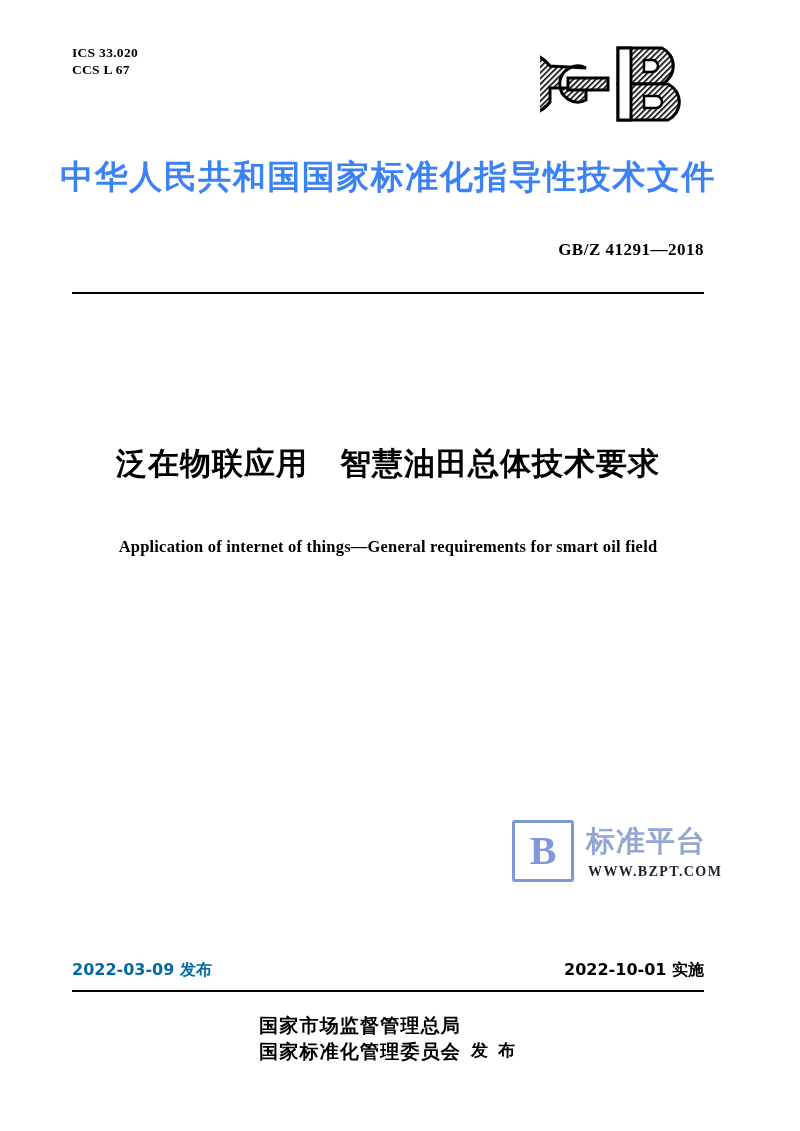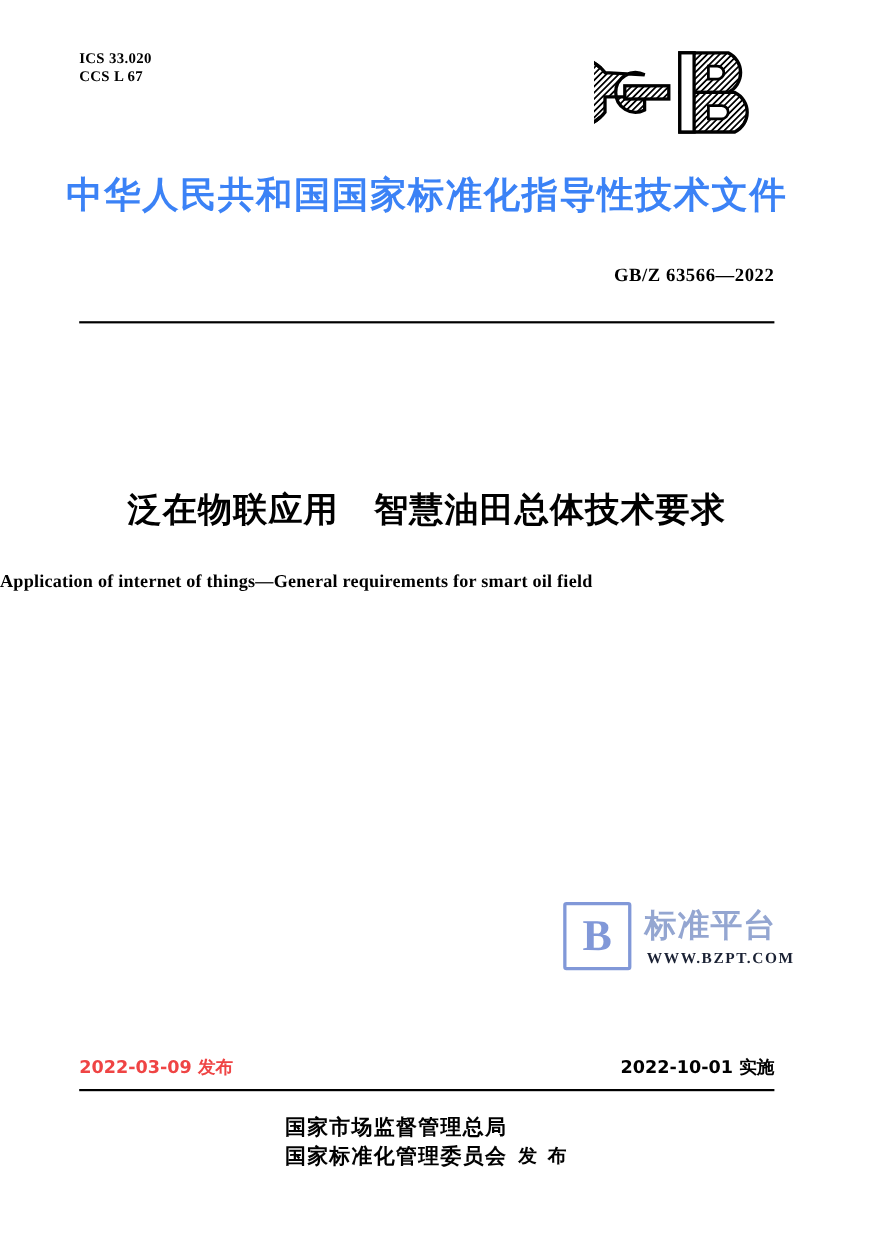--- a/index.html
+++ b/index.html
@@ -89,21 +89,22 @@
     font-weight: bold;
     font-size: 31px;
     letter-spacing: 1px;
     color: #000;
     white-space: pre;
   }
   .title-en {
     position: absolute;
     left: 0;
     right: 0;
-    top: 519px;
+    top: 537px;
+    text-align: center;
     font-family: "Liberation Serif", serif;
     font-weight: bold;
     font-size: 16.5px;
     color: #000;
     letter-spacing: 0.2px;
   }
 
   
   .watermark {
     position: absolute;
@@ -167,21 +168,21 @@
     height: 2px;
     background: #000;
   }
   .date-left {
     position: absolute;
     left: 72px;
     top: 960px;
     font-family: "DejaVu Sans", sans-serif;
     font-weight: bold;
     font-size: 16px;
-    color: #ef4444;
+    color: #0369a1;
     white-space: pre;
   }
   .date-right {
     position: absolute;
     right: 72px;
     top: 960px;
     font-family: "DejaVu Sans", sans-serif;
     font-weight: bold;
     font-size: 16px;
     color: #000;
@@ -244,21 +245,21 @@
 
       <path d="M78 10 L122 10 A20 20 0 0 1 122 46 L78 46 Z" fill="url(#hatch)" stroke="#000" stroke-width="3"></path>
       <path d="M78 46 L128 46 A20 20 0 0 1 128 82 L78 82 Z" fill="url(#hatch)" stroke="#000" stroke-width="3"></path>
       <rect x="78" y="10" width="13" height="72" fill="#ffffff" stroke="#000" stroke-width="3"></rect>
       <path d="M104 22 L112 22 A6 6 0 0 1 112 34 L104 34 Z" fill="#ffffff" stroke="#000" stroke-width="2.5"></path>
       <path d="M104 58 L116 58 A6 6 0 0 1 116 70 L104 70 Z" fill="#ffffff" stroke="#000" stroke-width="2.5"></path>
     </svg>
   </div>
 
   <div class="doc-type">中华人民共和国国家标准化指导性技术文件</div>
-  <div class="std-no">GB/Z 63566—2022</div>
+  <div class="std-no">GB/Z 41291—2018</div>
   <div class="rule"></div>
 
   <div class="title-cn">泛在物联应用　智慧油田总体技术要求</div>
   <div class="title-en">Application of internet of things—General requirements for smart oil field</div>
 
   <div class="watermark">
     <div class="wm-box">
       <div class="wm-b">B</div>
     </div>
     <div class="wm-text">标准平台</div>

